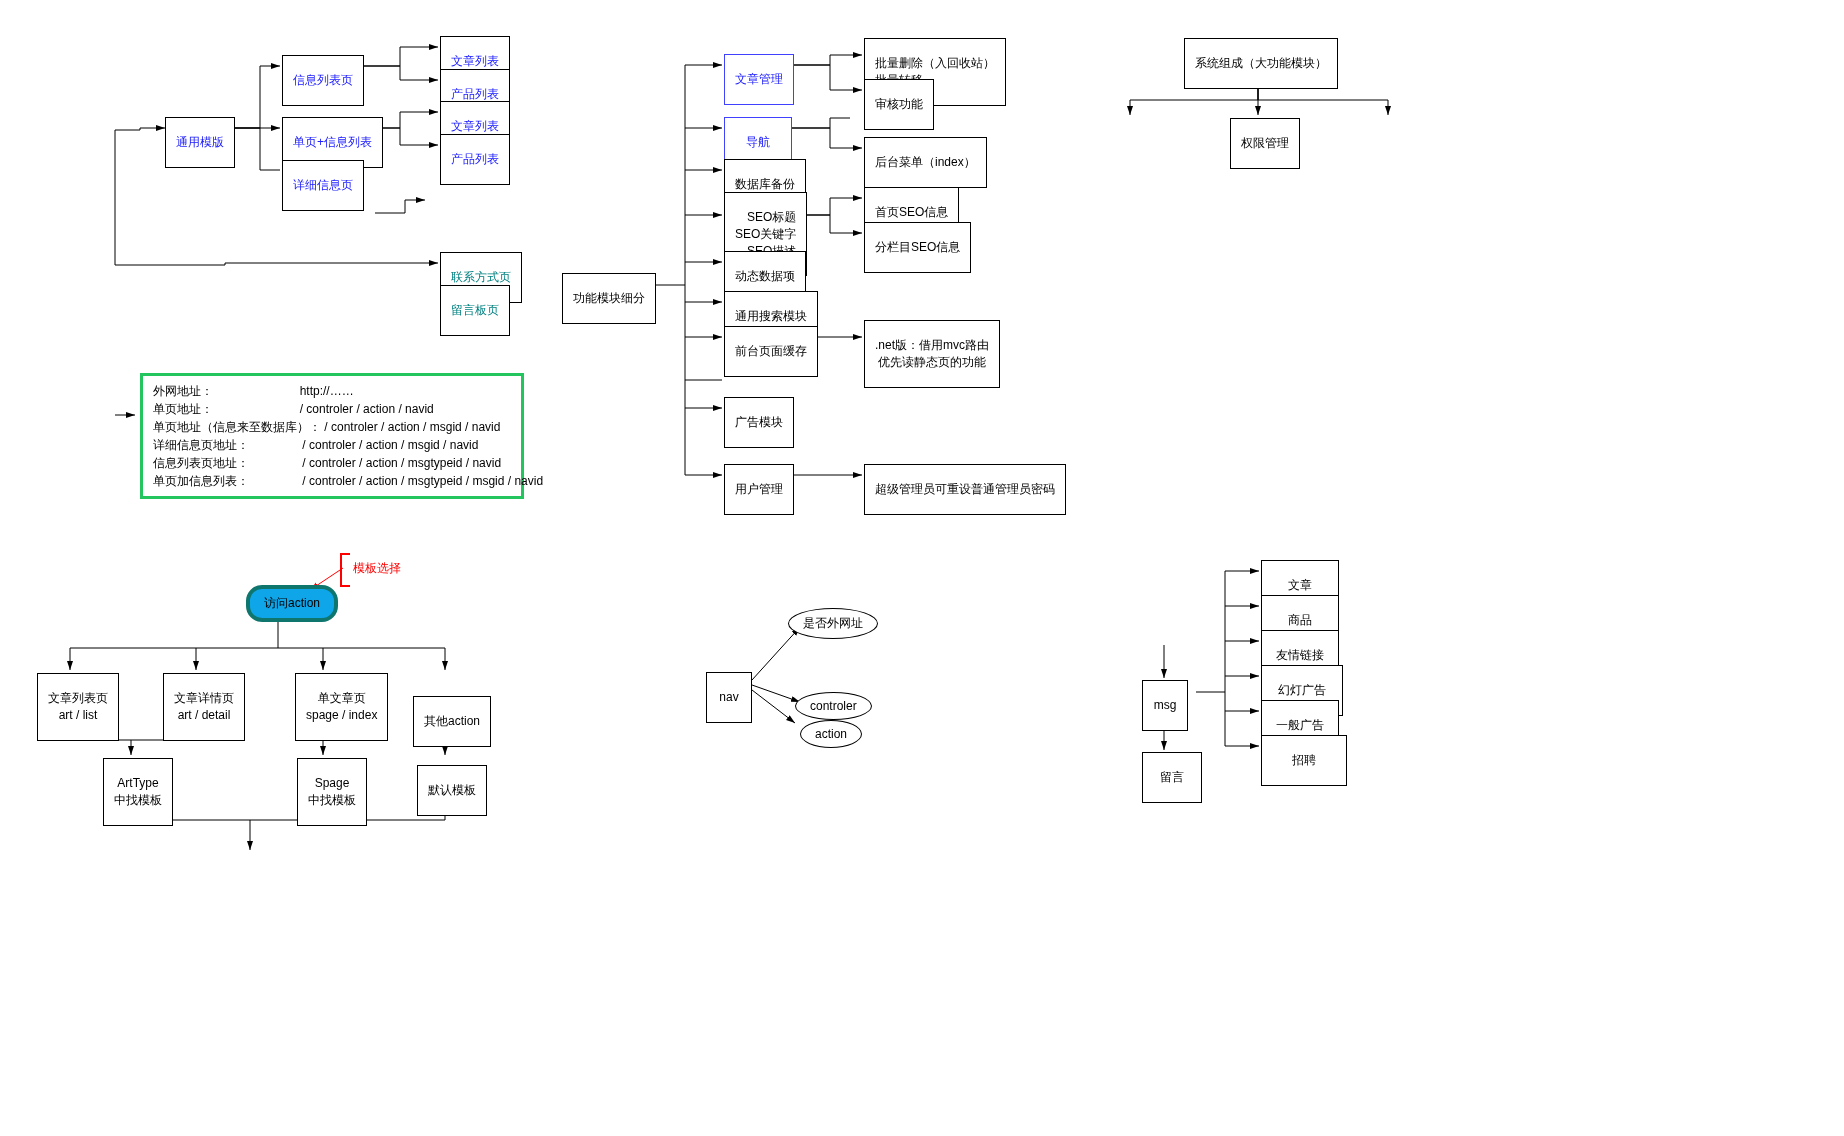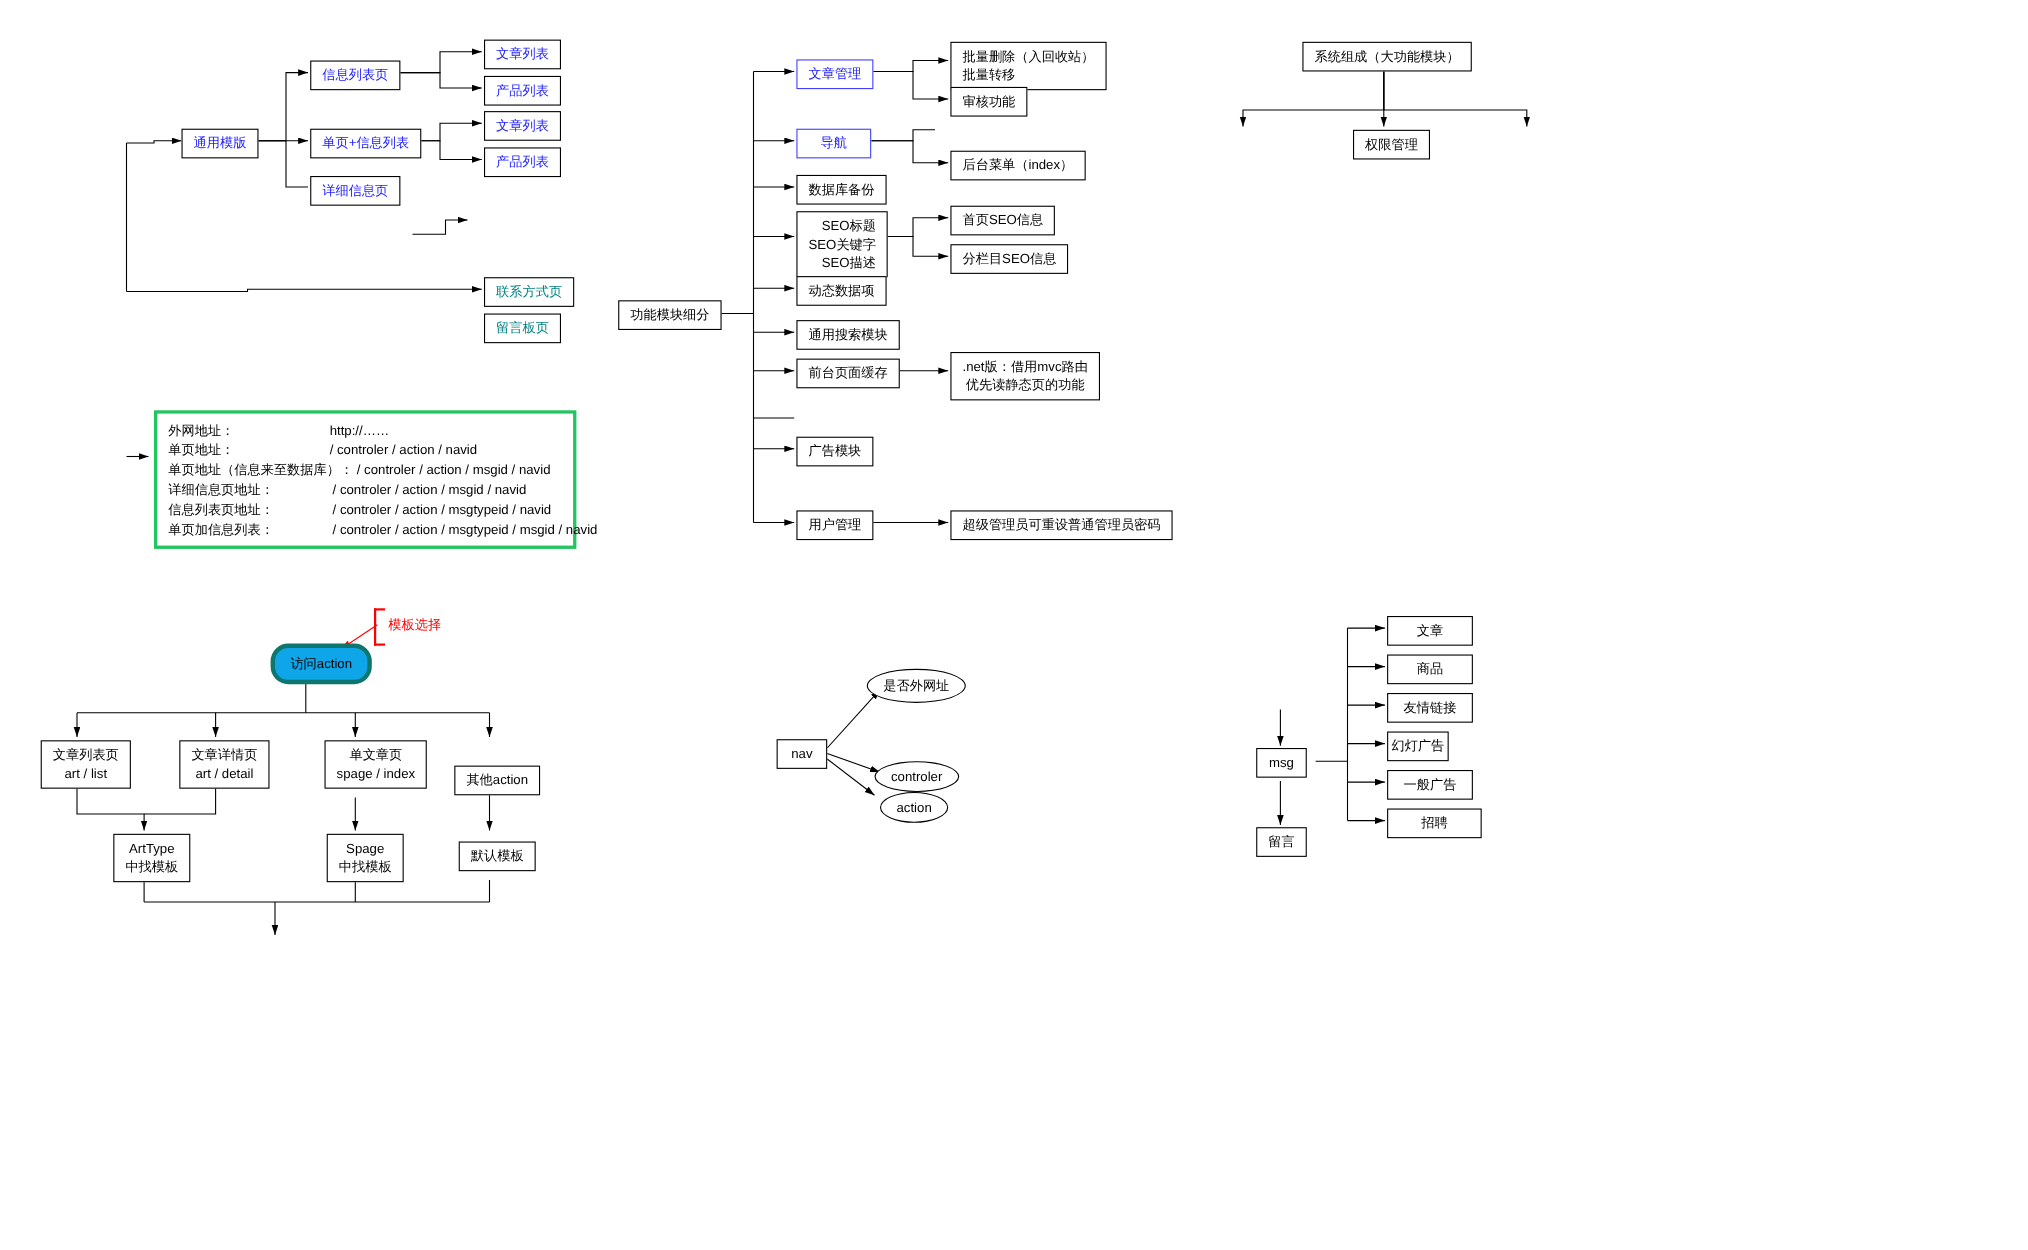--- a/index.html
+++ b/index.html
@@ -11,21 +11,21 @@
   }
   .canvas {
     position: relative;
     width: 1844px;
     height: 1136px;
   }
   .box {
     position: absolute;
     border: 1px solid #000;
     background: #fff;
-    padding: 4px 10px;
+    padding: 16px 10px;
     white-space: nowrap;
     text-align: center;
     line-height: 1.4;
     box-sizing: border-box;
     display: flex;
     align-items: center;
     justify-content: center;
     flex-direction: column;
   }
   .blue { color: #2020ff; border-color: #4040ff; }
@@ -238,21 +238,21 @@
 <div class="box" style="left:297px;top:758px;white-space:pre-line;">Spage
 中找模板</div>
 <div class="box" style="left:417px;top:765px;">默认模板</div>
 
 <div class="box" style="left:706px;top:672px;width:46px;">nav</div>
 <div class="ellipse" style="left:788px;top:608px;">是否外网址</div>
 <div class="ellipse" style="left:795px;top:692px;">controler</div>
 <div class="ellipse" style="left:800px;top:720px;">action</div>
 
 <div class="box" style="left:1142px;top:680px;width:46px;">msg</div>
-<div class="box" style="left:1142px;top:752px;width:46px;">留言</div>
+<div class="box" style="left:1142px;top:752px;width:60px;">留言</div>
 <div class="box" style="left:1261px;top:560px;width:78px;">文章</div>
 <div class="box" style="left:1261px;top:595px;width:78px;">商品</div>
 <div class="box" style="left:1261px;top:630px;width:78px;">友情链接</div>
-<div class="box" style="left:1261px;top:665px;width:56px;">幻灯广告</div>
+<div class="box" style="left:1261px;top:665px;width:82px;">幻灯广告</div>
 <div class="box" style="left:1261px;top:700px;width:78px;">一般广告</div>
 <div class="box" style="left:1261px;top:735px;width:86px;">招聘</div>
 
 </div>
 
 </body></html>

